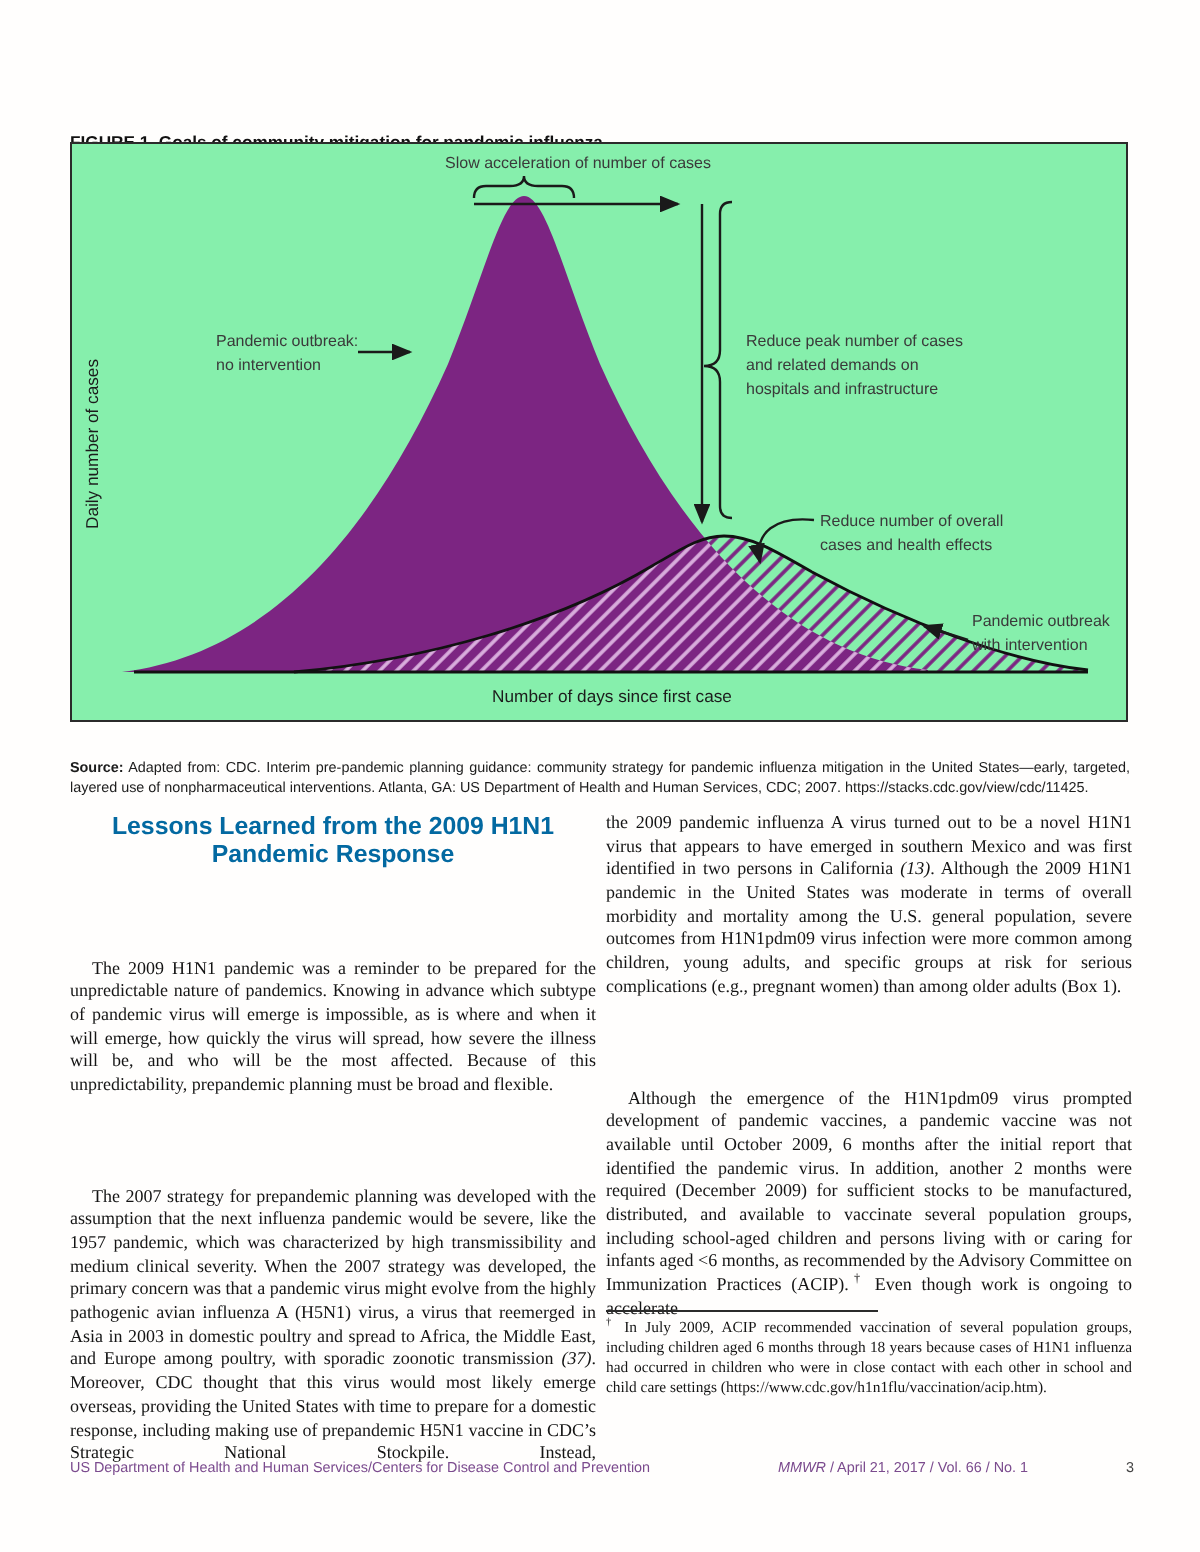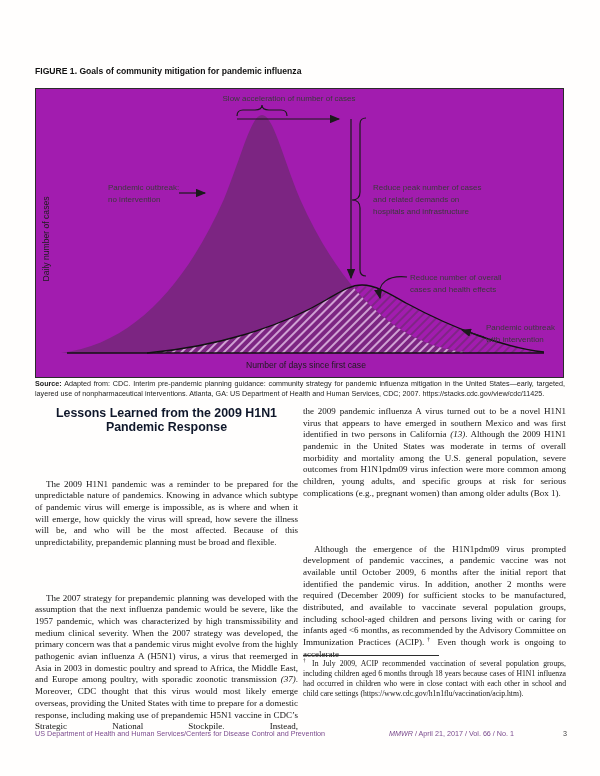--- a/index.html
+++ b/index.html
@@ -9,39 +9,39 @@
   }
   .running-head{
     position:absolute;top:34px;left:0;width:600px;text-align:center;
     font-size:8.5px;font-weight:bold;color:#7b4b8e;letter-spacing:.2px;
   }
   .figure-title{
     position:absolute;top:66px;left:35px;width:530px;
     font-size:8.6px;font-weight:bold;color:#111;
   }
   .chart-box{
-    position:absolute;top:88px;left:35px;width:527px;height:288px;
-    border:1.6px solid #2b2b2b;background:#a21caf;
+    position:absolute;top:71px;left:35px;width:527px;height:288px;
+    border:1.6px solid #2b2b2b;background:#86efac;
   }
   .chart-box svg{display:block;}
   .source-block{
     position:absolute;top:379px;left:35px;width:530px;
     font-size:7.2px;line-height:1.34;color:#1c1c1c;text-align:justify;
   }
   .source-block b{font-weight:bold;}
   .col{
     position:absolute;width:263px;top:406px;
     font-family:"Liberation Serif",serif;font-size:9px;line-height:1.3;
     color:#141414;text-align:justify;
   }
   .col-left{left:35px;}
   .col-right{left:303px;}
   .section-heading{
     font-family:"Liberation Sans",sans-serif;font-size:12.4px;font-weight:bold;
-    color:#0f172a;text-align:center;line-height:1.15;margin:0 0 7px 0;
+    color:#0369a1;text-align:center;line-height:1.15;margin:0 0 7px 0;
   }
   .body-p{margin:0;}
   .body-p.indent{text-indent:11px;margin-top:44px;}
   .body-p.cont{text-align-last:justify;}
   .body-p em{font-style:italic;}
   sup{font-size:68%;vertical-align:super;line-height:0;}
   .footnote-block{
     position:absolute;left:303px;top:655px;width:263px;
     font-family:"Liberation Serif",serif;font-size:7.7px;line-height:1.3;
     color:#141414;text-align:justify;

